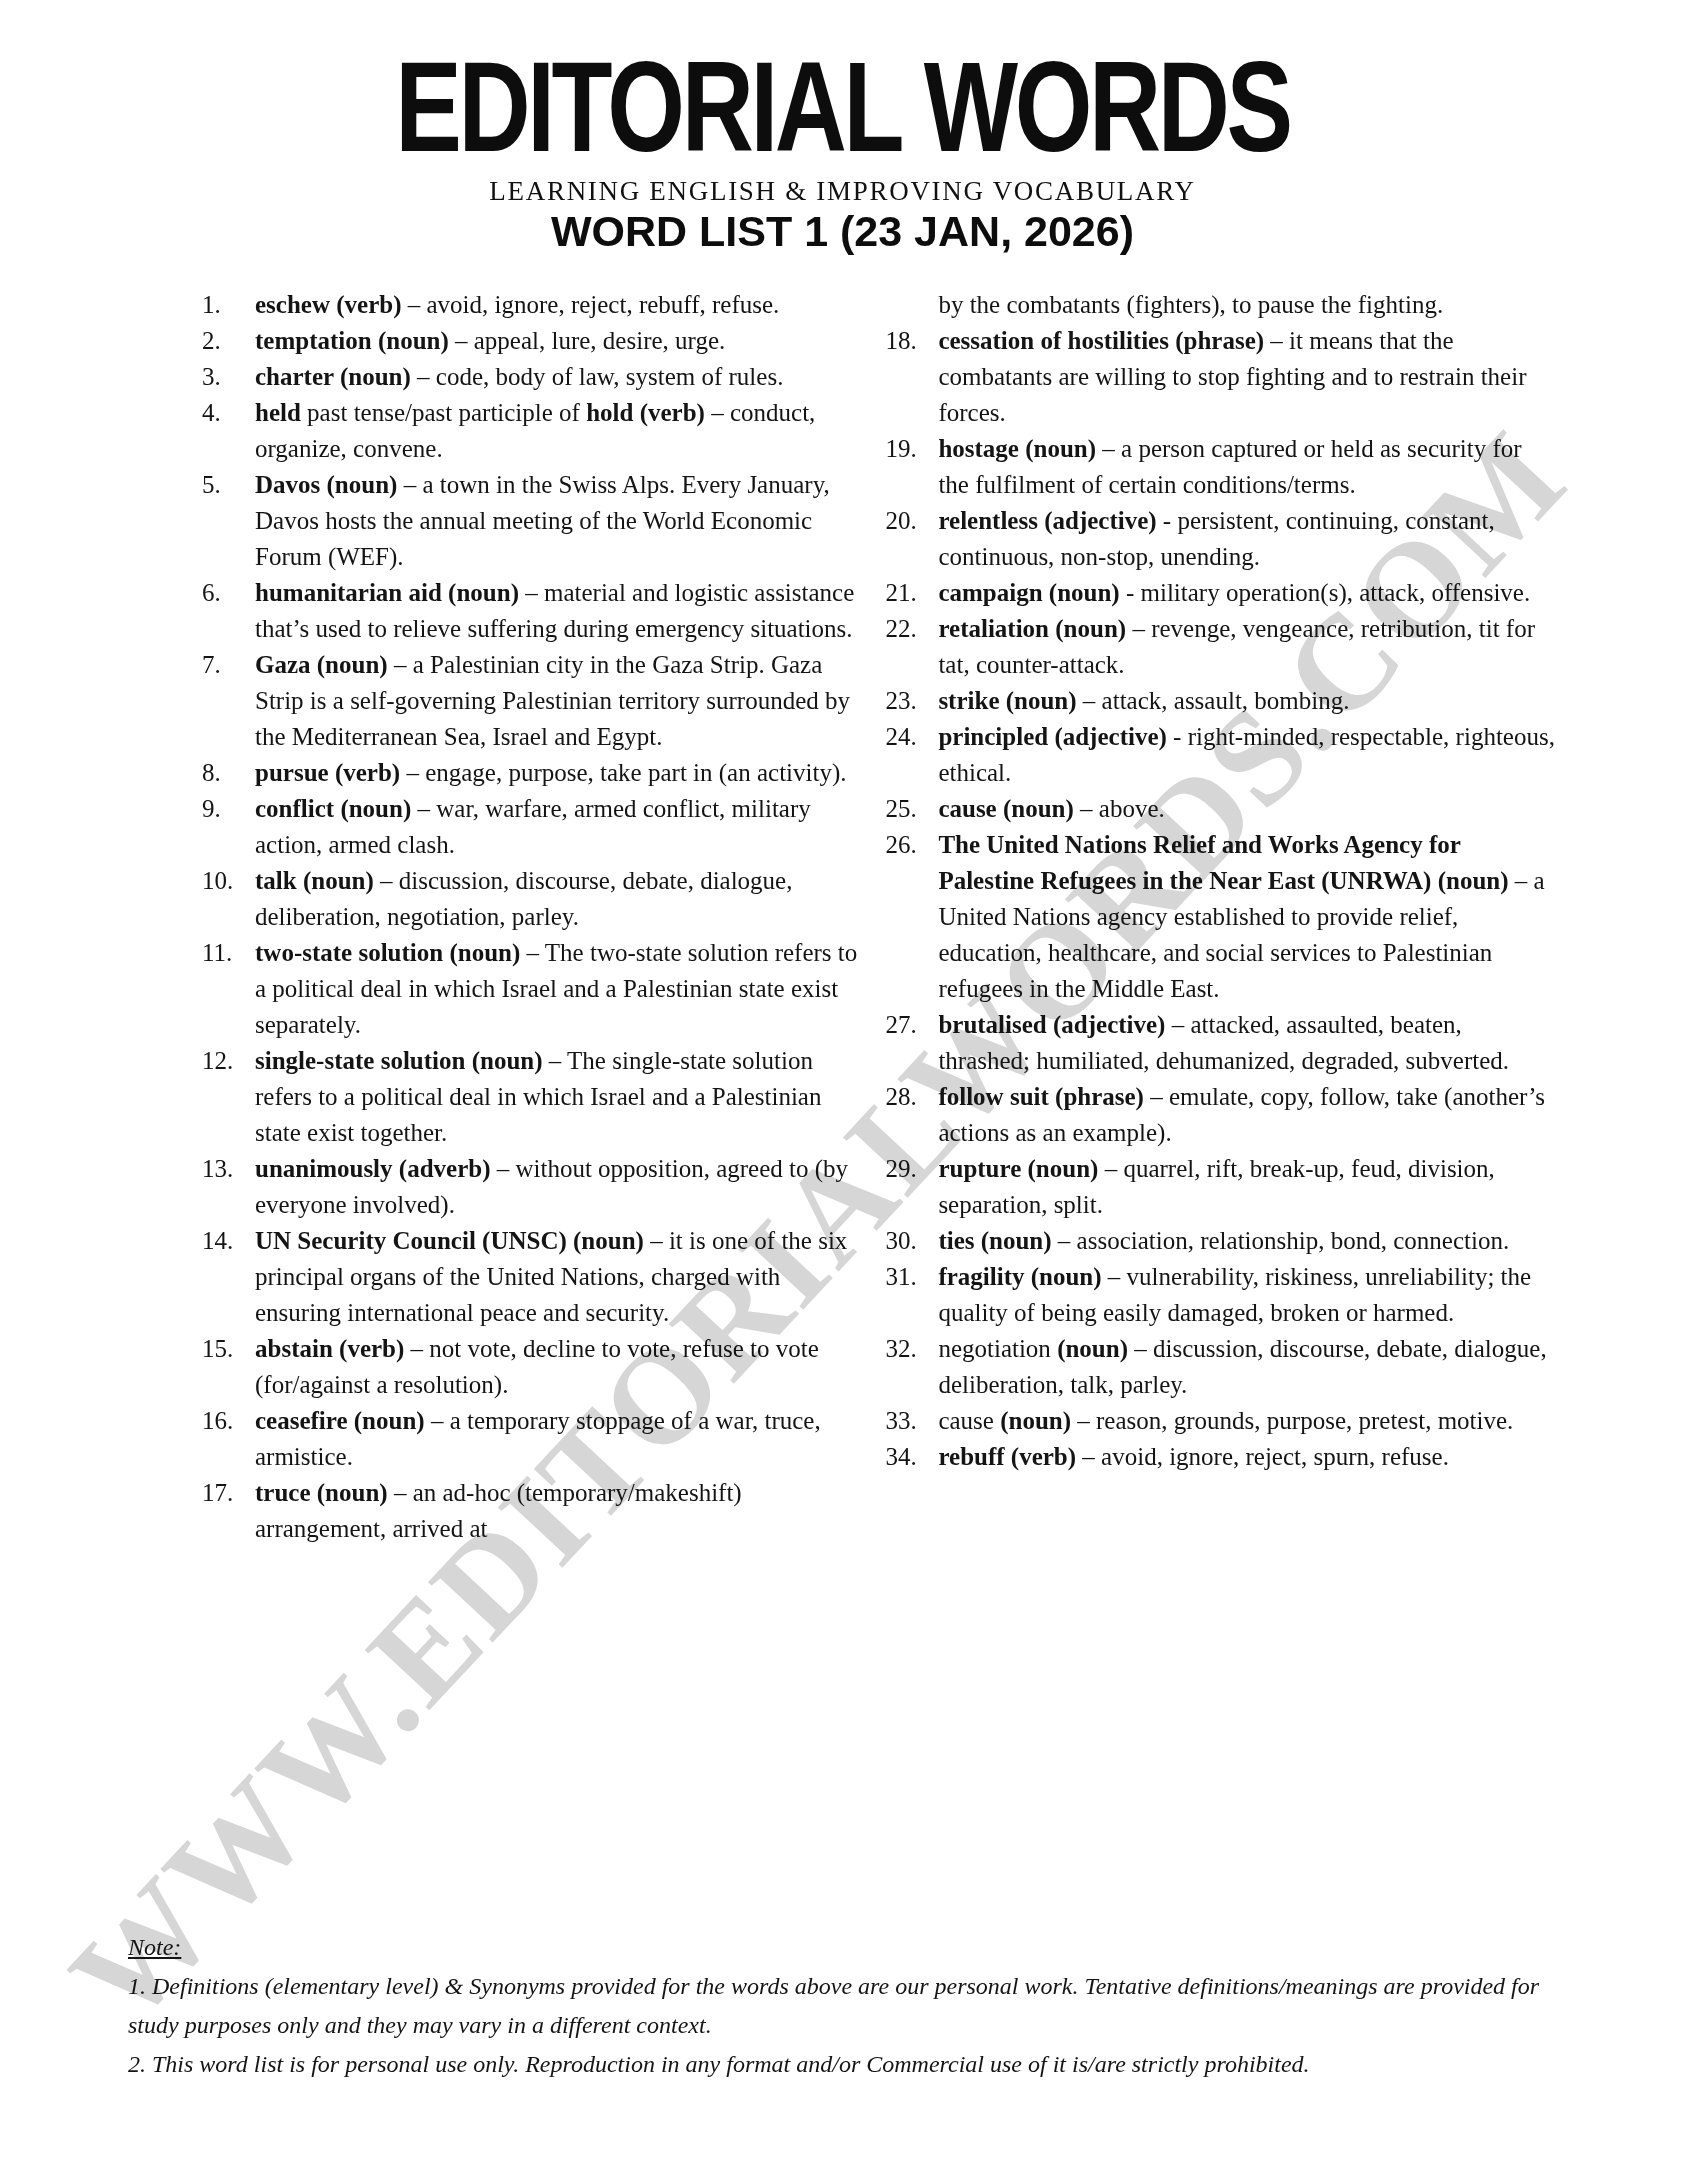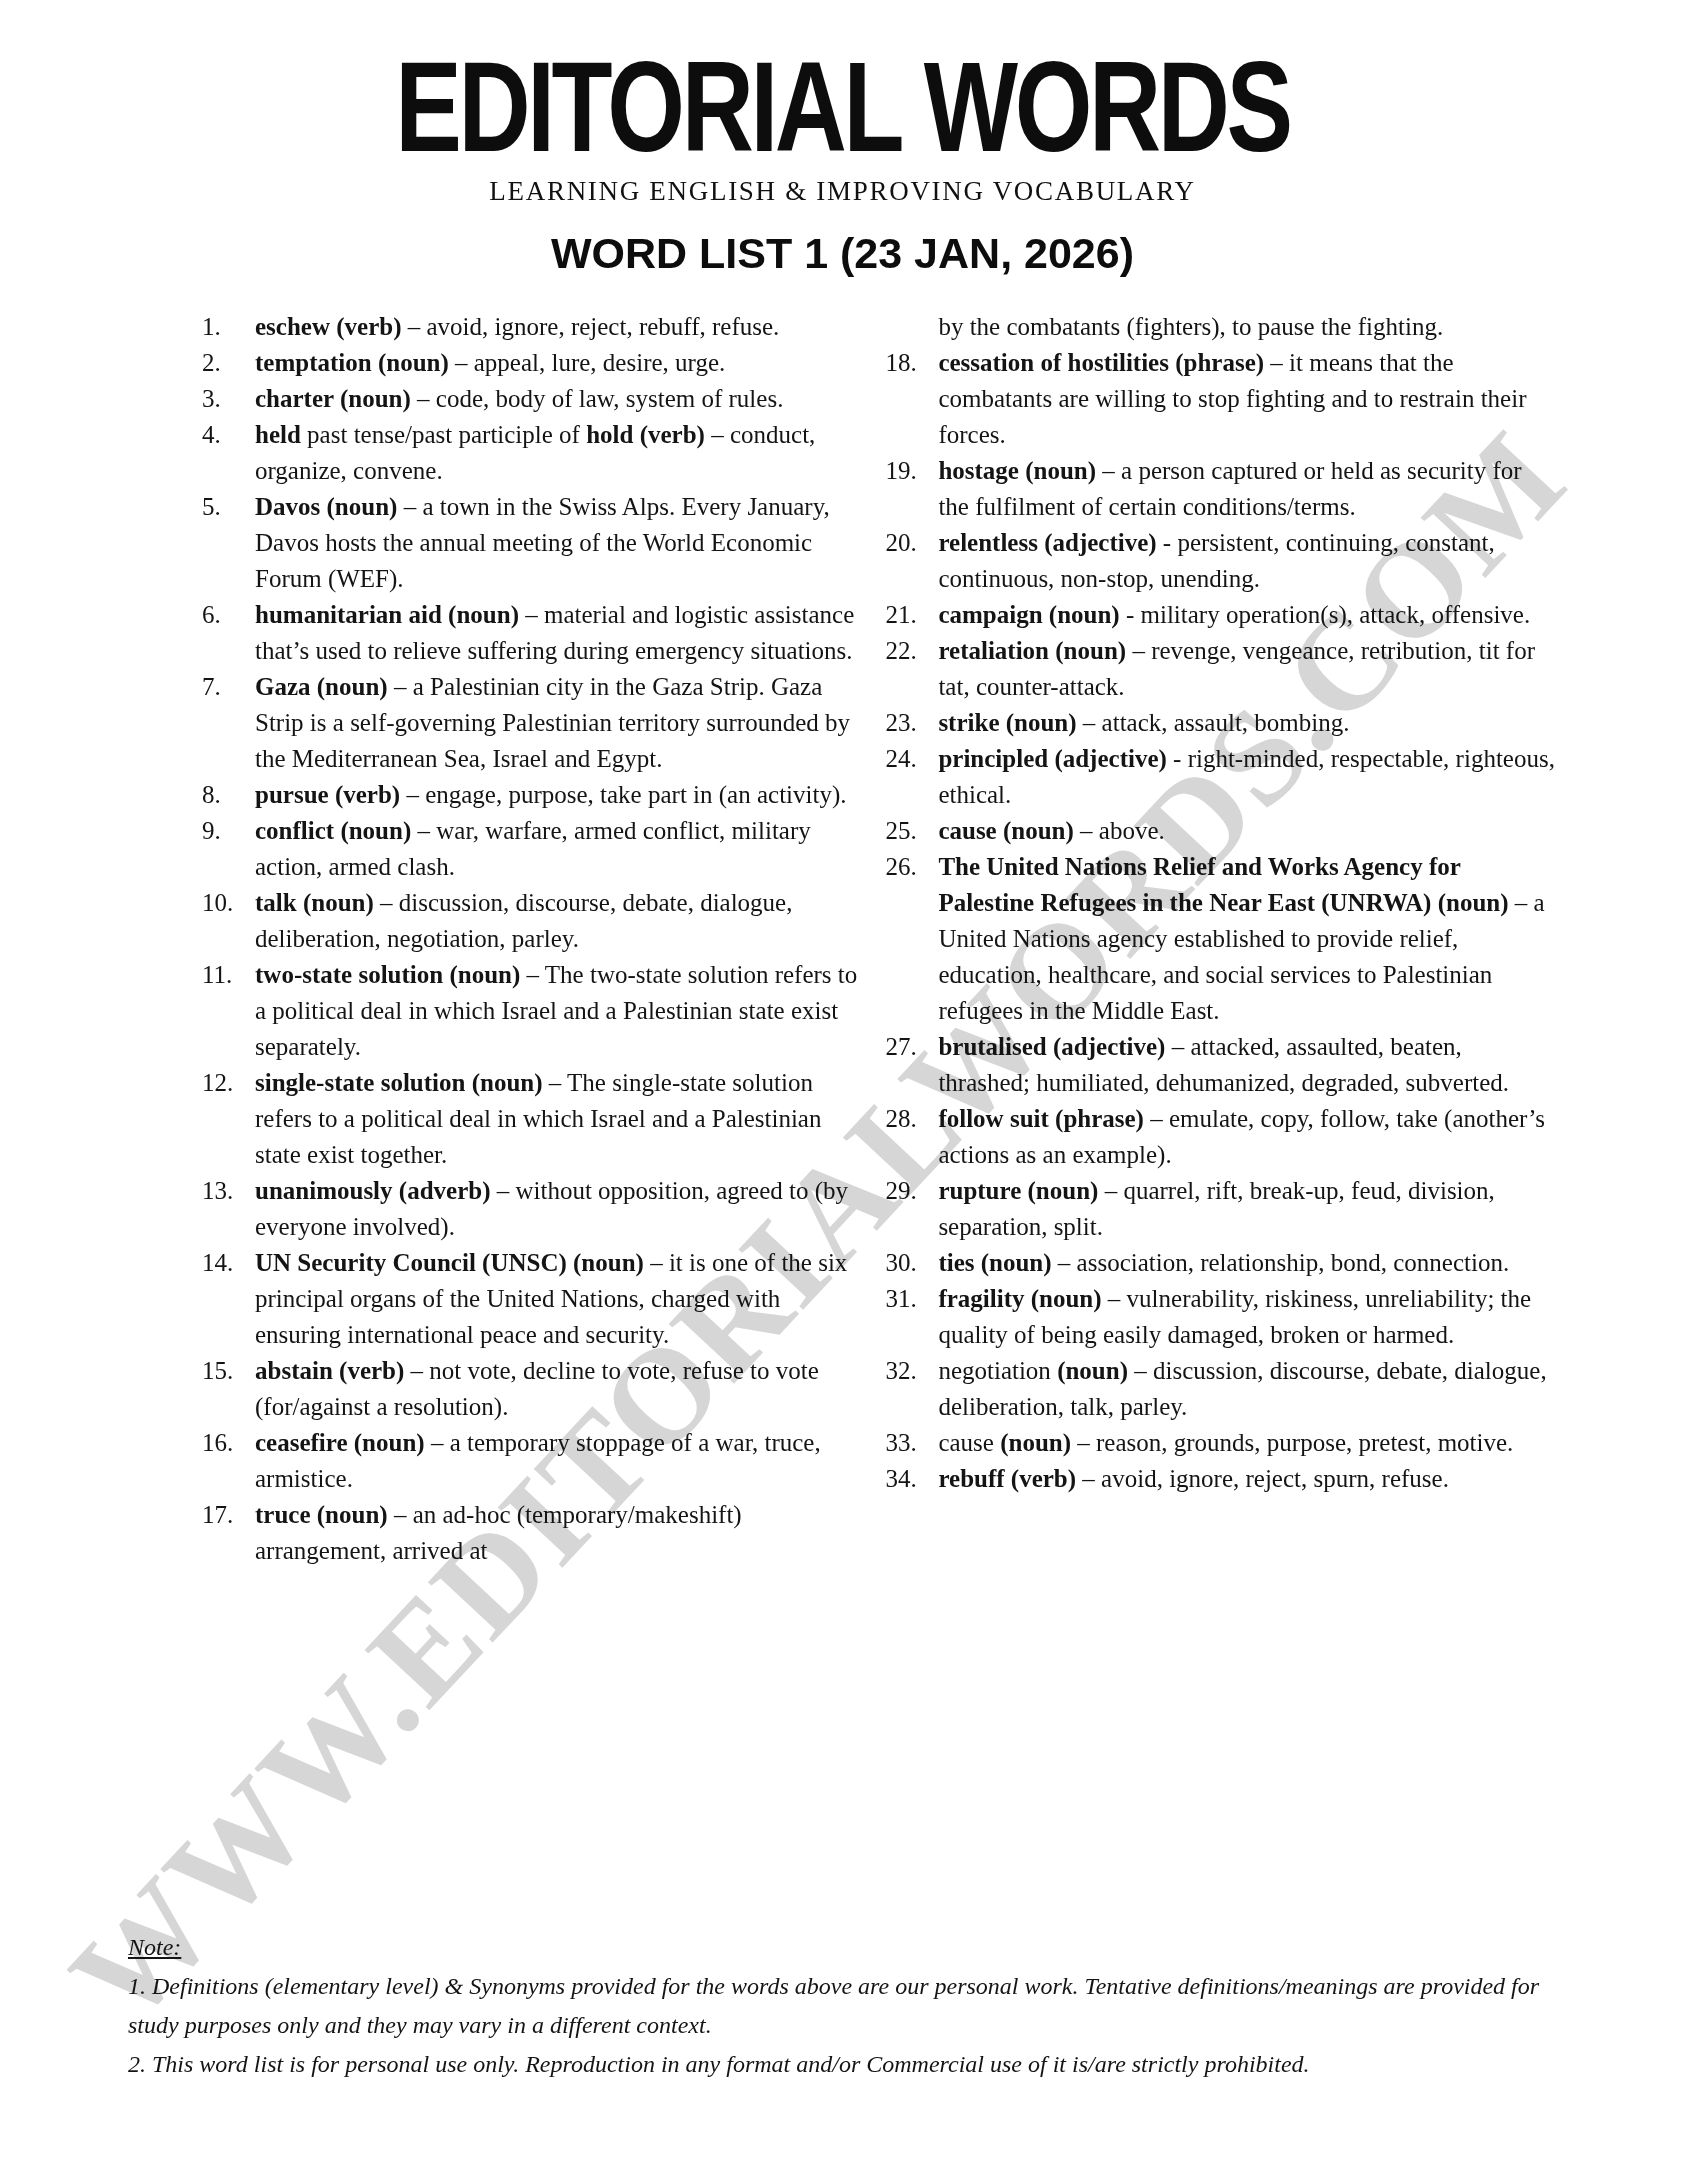--- a/index.html
+++ b/index.html
@@ -43,21 +43,20 @@
   }
   .tagline {
     margin-top: 5.1px;
     font-family: "Liberation Serif", serif;
     font-size: 27px;
     letter-spacing: 1.7px;
     color: #111111;
     white-space: nowrap;
   }
   .doc-title {
-    margin-top: 22px;
     font-family: "Liberation Sans", sans-serif;
     font-weight: bold;
     font-size: 43px;
     color: #0d0d0d;
     white-space: nowrap;
   }
   
   .content {
     position: relative;
     z-index: 1;

